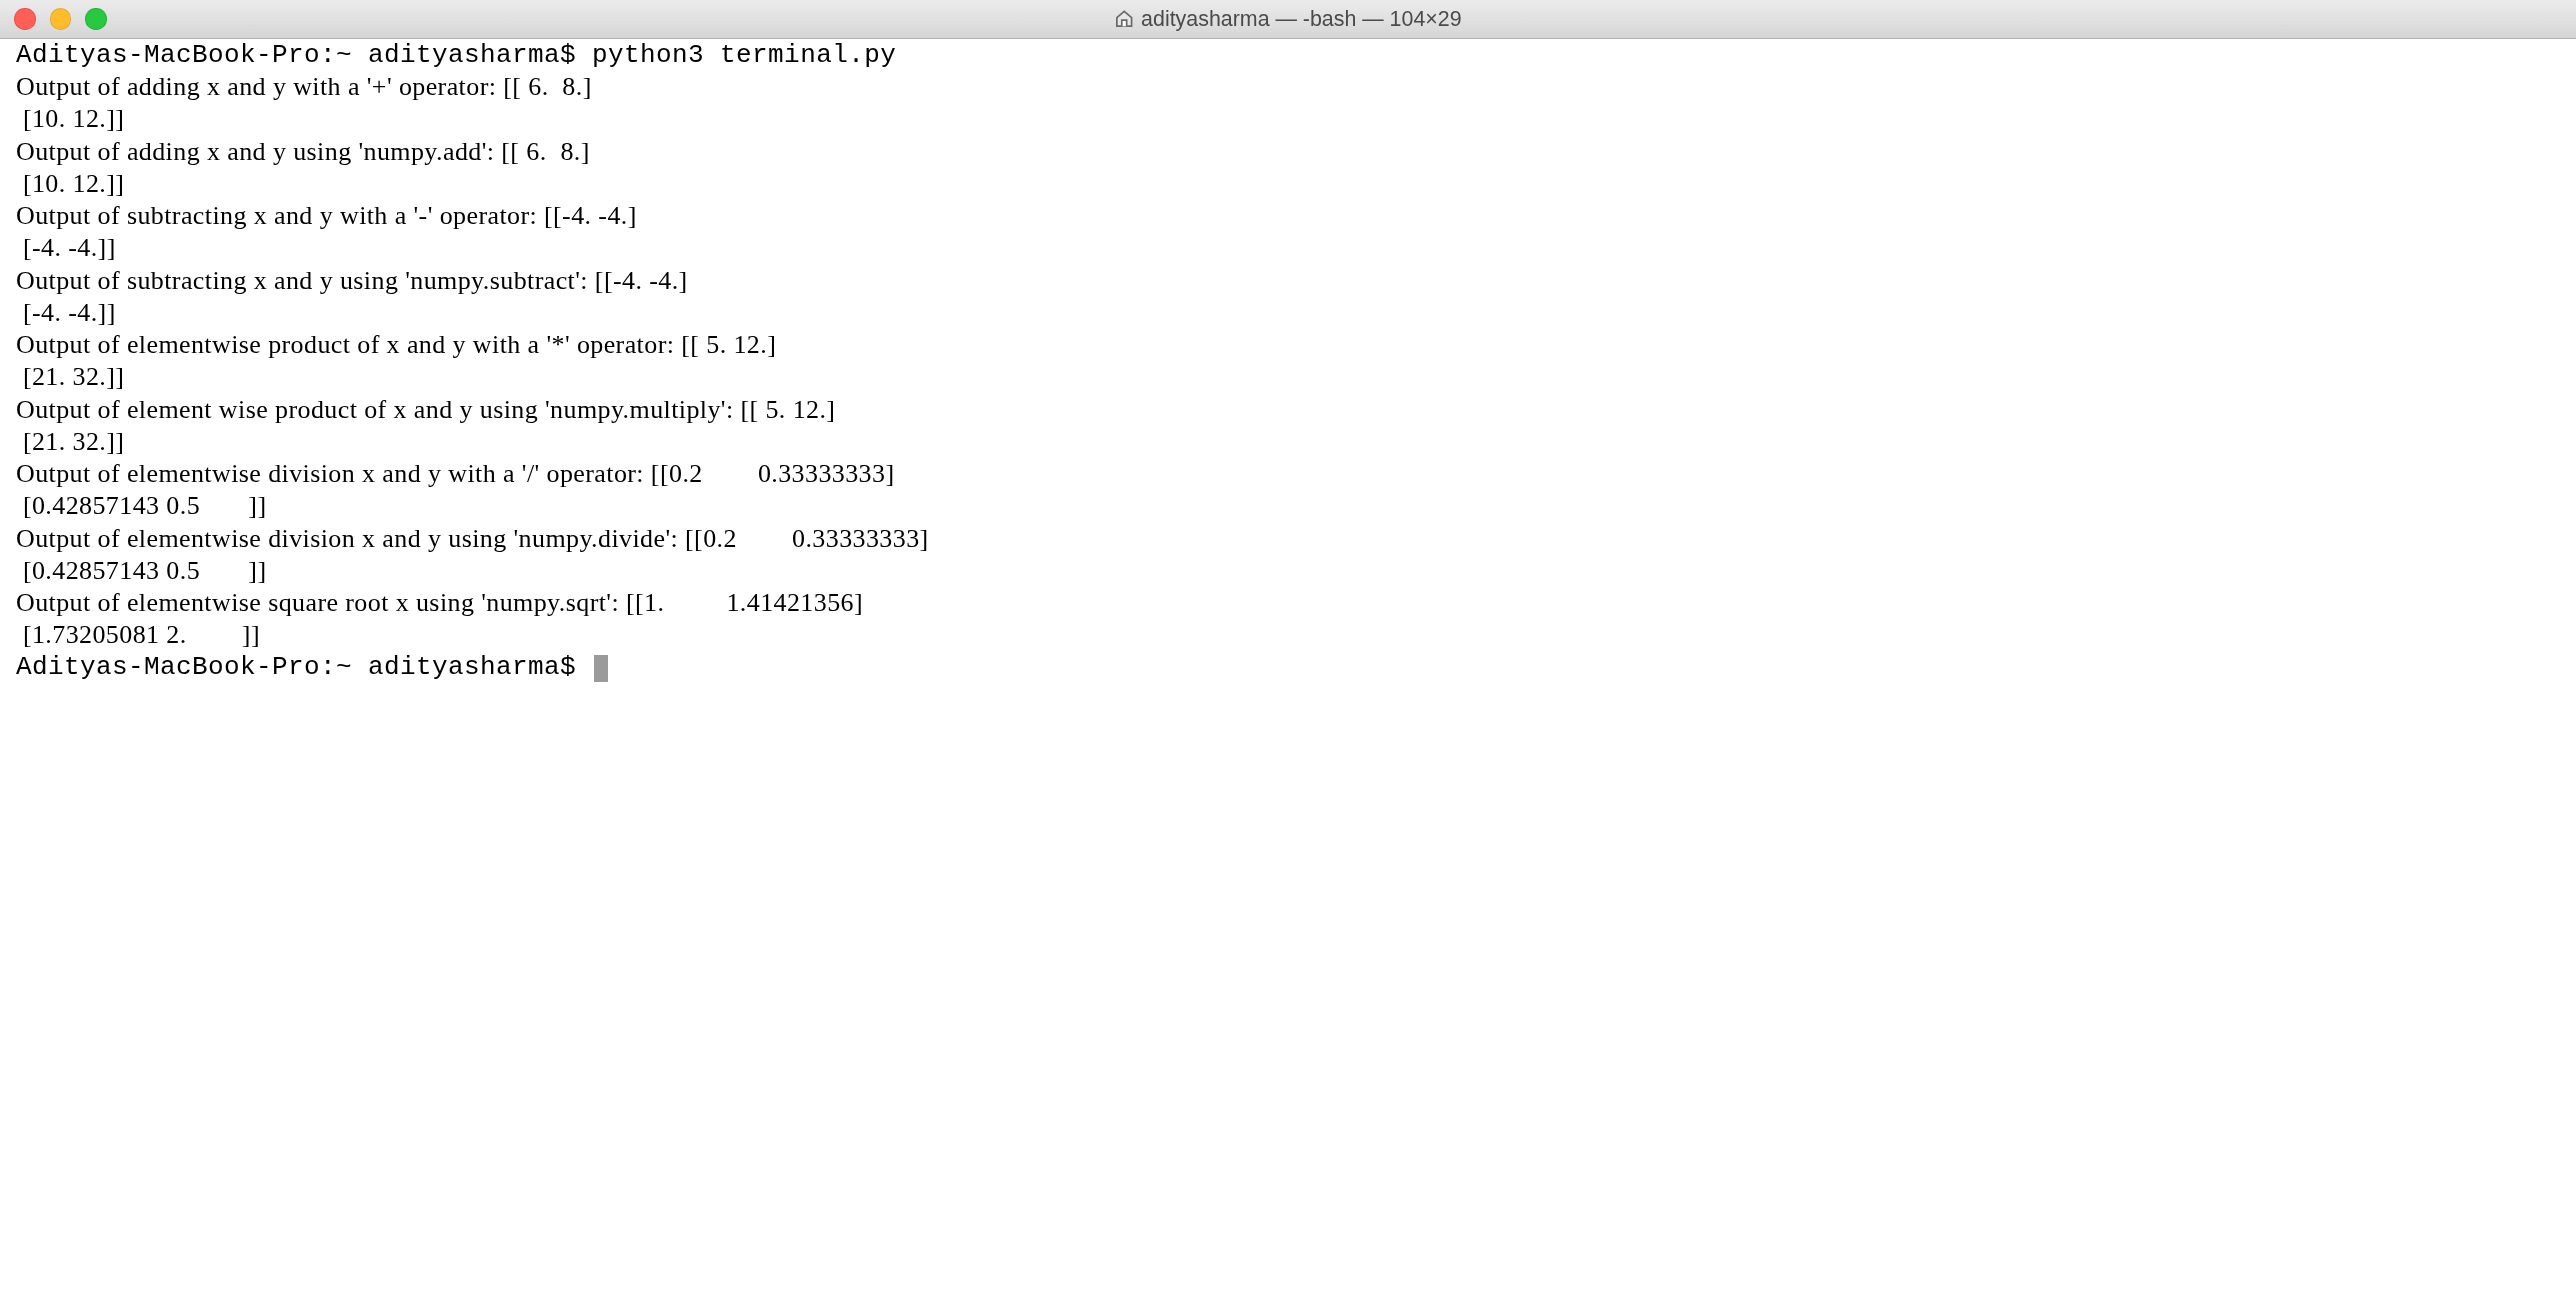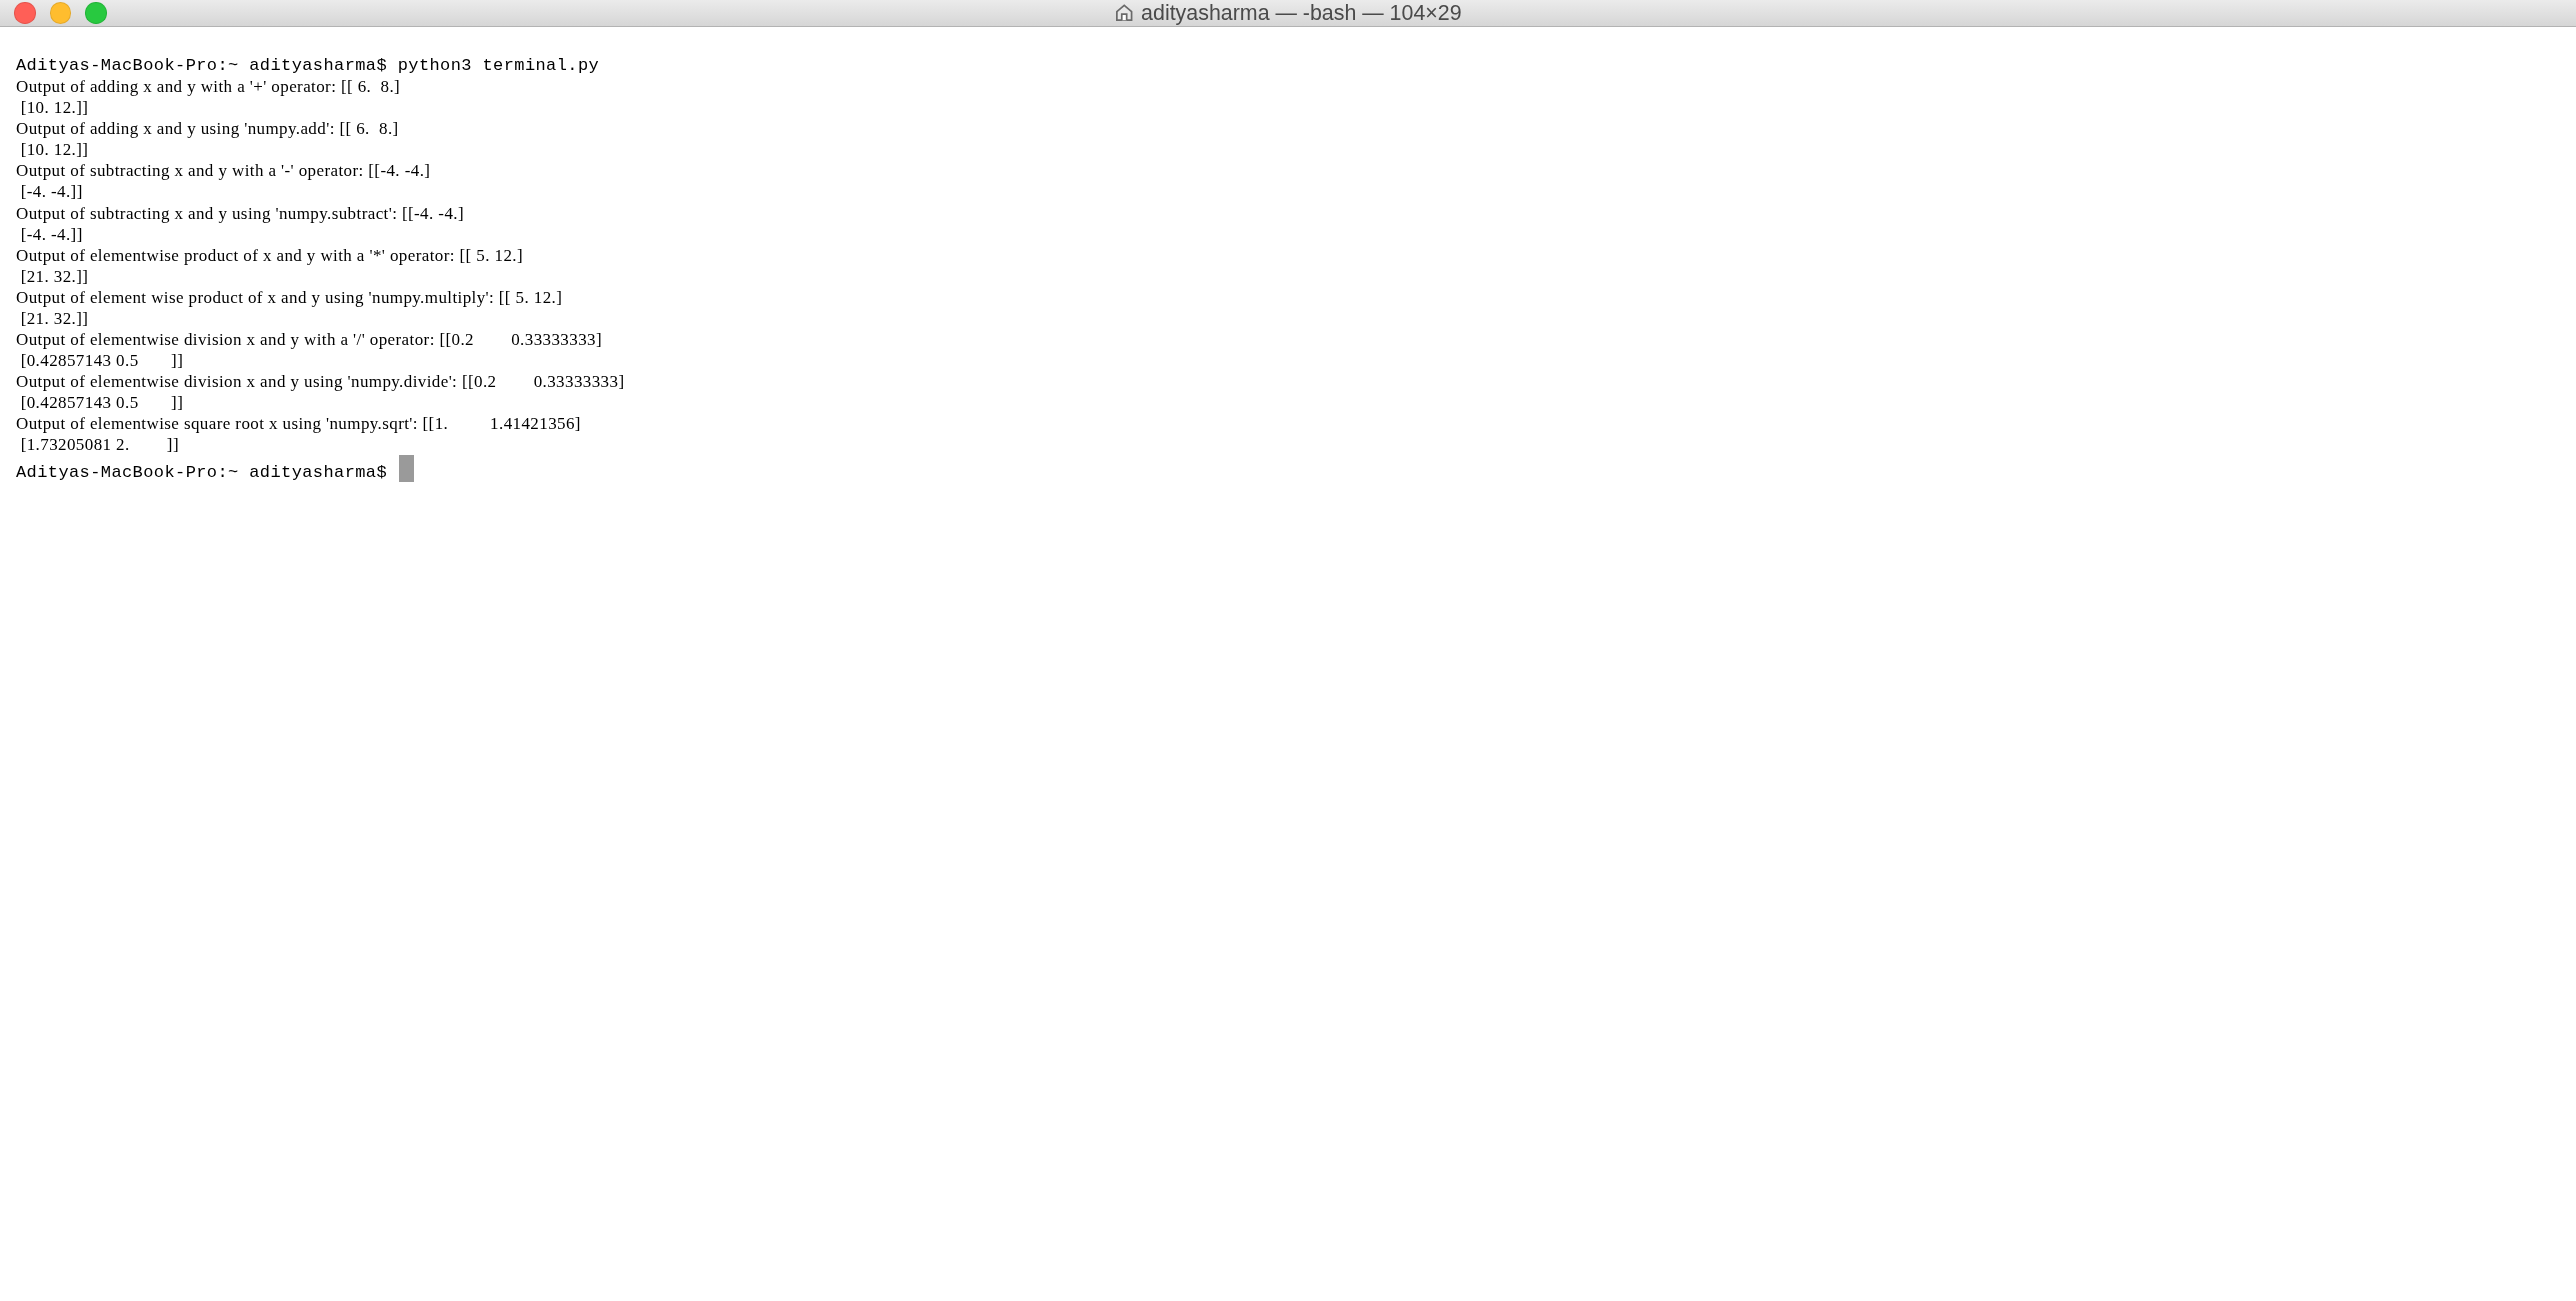--- a/index.html
+++ b/index.html
@@ -11,21 +11,21 @@
       overflow: hidden;
     }
     .window {
       width: 100%;
       height: 100%;
       background: #ffffff;
       display: flex;
       flex-direction: column;
     }
     .titlebar {
-      height: 27px;
+      height: 39px;
       background: linear-gradient(to bottom, #ebebeb, #d6d6d6);
       border-bottom: 0.9px solid #b3b3b3;
       display: flex;
       align-items: center;
       padding: 0 14.2px;
       position: relative;
     }
     .traffic-lights {
       display: flex;
       gap: 14.2px;
@@ -50,23 +50,23 @@
       color: #4a4a4a;
       font-size: 21.4px;
     }
     .home-icon {
       display: inline-flex;
       align-items: center;
     }
     .home-icon svg { width: 19.6px; height: 19.6px; }
     .terminal-content {
       flex: 1;
-      padding: 28px 16px;
+      padding: 0 16px;
       font-family: Menlo, Monaco, "Courier New", monospace;
-      font-size: 17px;
+      font-size: 26px;
       line-height: 1.24;
       color: #000000;
       white-space: pre;
       letter-spacing: 0.4px;
     }
     .prompt-line { display: inline; }
     .output-line { display: block; font-family: Liberation Serif, serif; }
     .cursor {
       display: inline-block;
       width: 14.2px;

